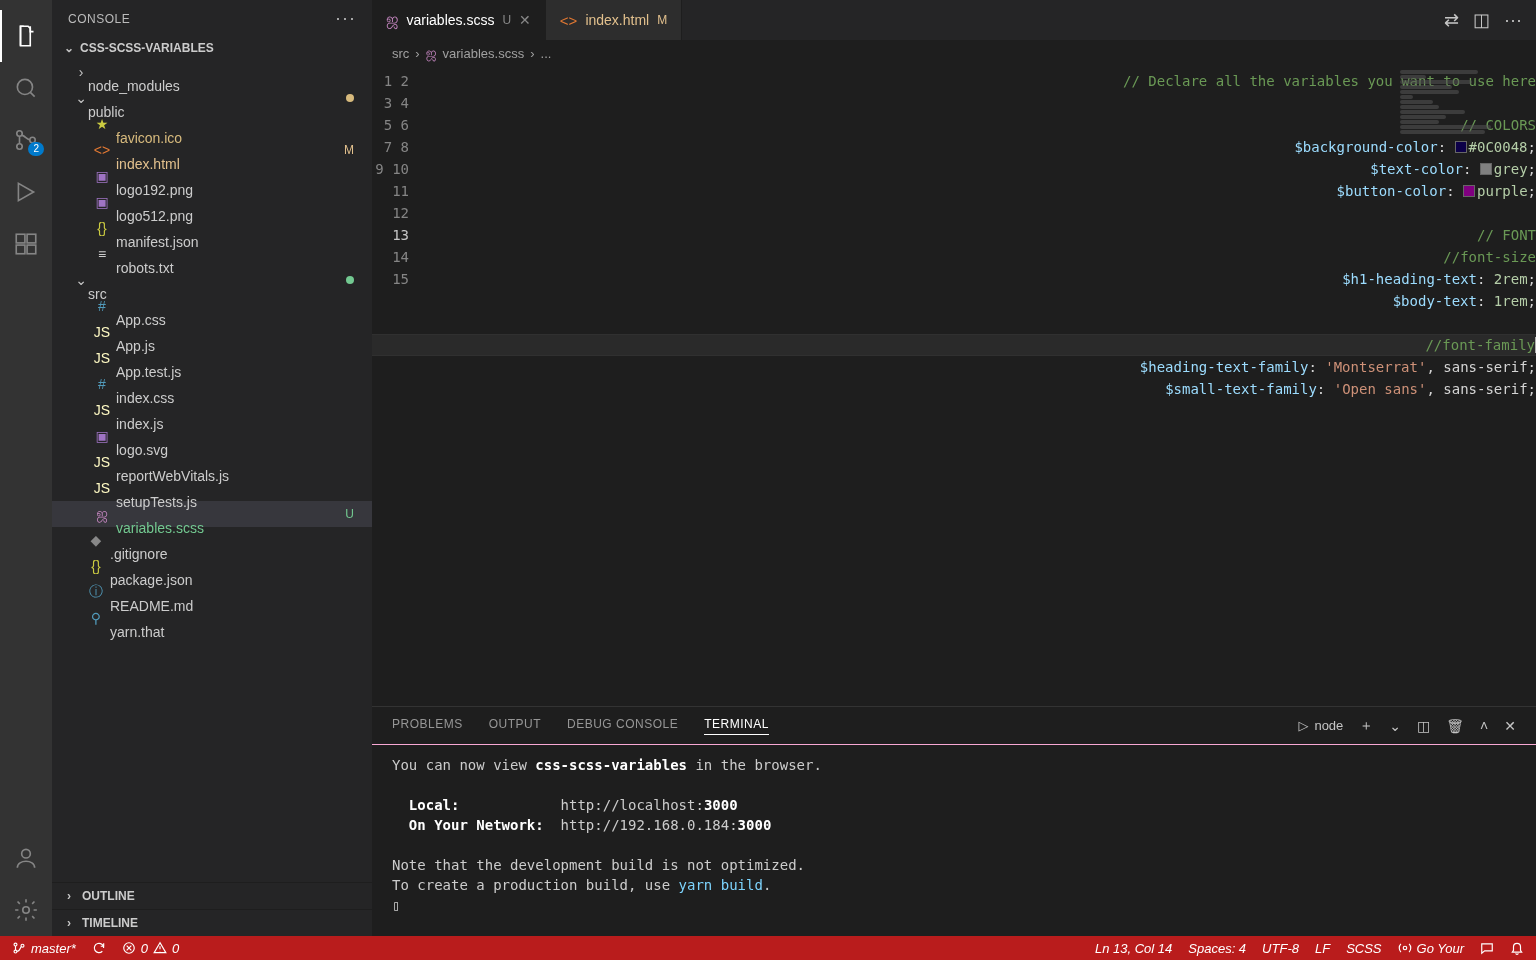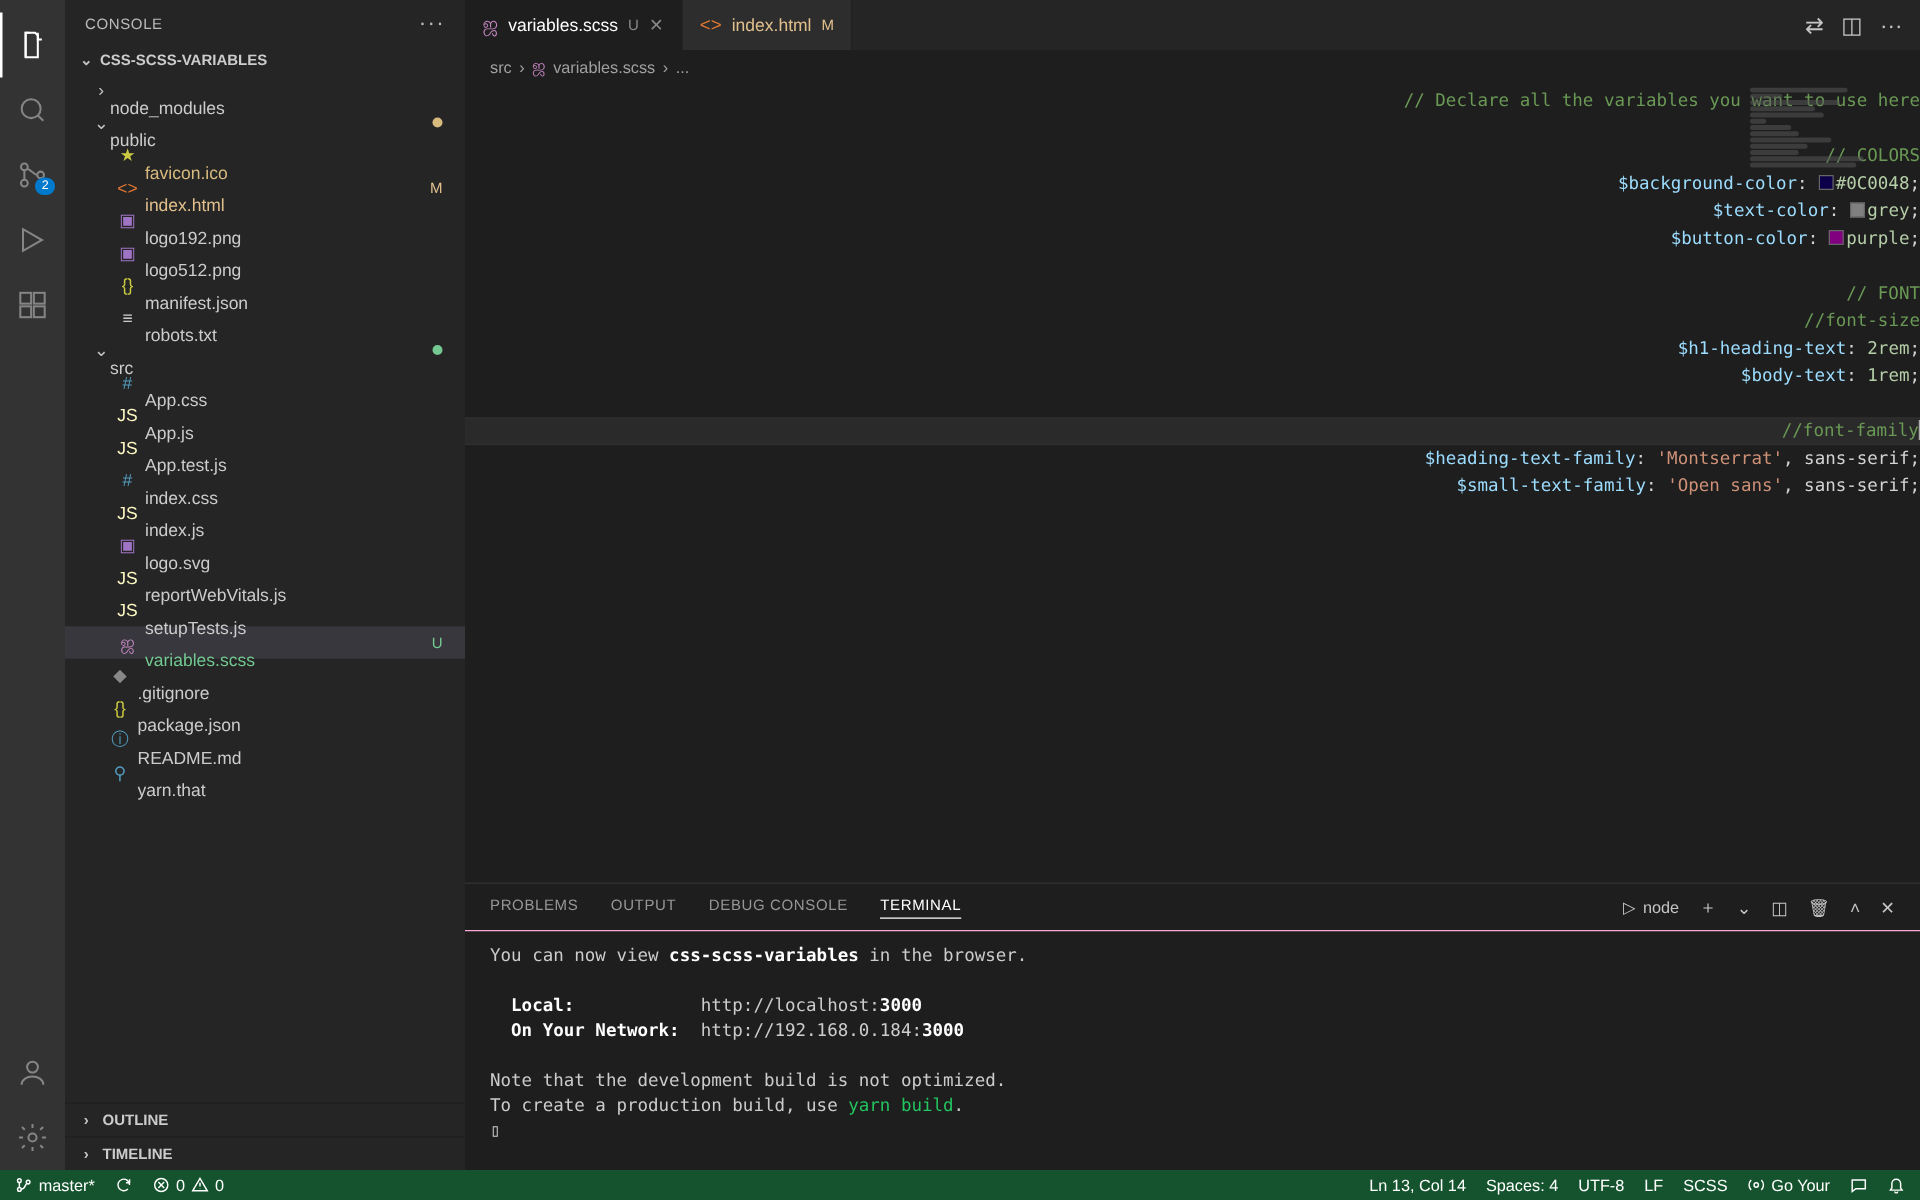--- a/index.html
+++ b/index.html
@@ -117,24 +117,24 @@
   .panel-tabs .ptab { cursor:pointer; letter-spacing:0.5px; padding-bottom:3px;}
   .panel-tabs .ptab.active { color:#fff; border-bottom:1px solid #fff;}
   .panel-tabs-right { margin-left:auto; display:flex; align-items:center; gap:16px; color:#c5c5c5; font-size:14px;}
   .panel-tabs-right .pick{ display:flex; align-items:center; gap:6px; font-size:13px;}
   .term-body {
     flex:1; padding:10px 20px; color:#cccccc;
     font-family: Menlo, Consolas, monospace; font-size:14px; line-height:20px; white-space:pre;
     overflow:hidden;
   }
   .term-body .b { font-weight:bold; color:#fff;}
-  .term-body .link { color:#22c55e; cursor:pointer;}
+  .term-body .link { color:#7dd3fc; cursor:pointer;}
   .statusbar {
-    height:24px; background:#14532d; color:#fff; display:flex; align-items:center;
-    font-size:13px; padding:0 4px;
+    height:24px; background:#b91c1c; color:#fff; display:flex; align-items:center;
+    font-size:13px; padding:0 4px;font-style:italic;
   }
   .statusbar .sb-item { display:flex; align-items:center; gap:5px; padding:0 8px; cursor:pointer;}
   .statusbar .sb-spacer { flex:1;}
   .icon-file-js { color:#fef9c3; }
   .icon-file-css { color:#519aba; }
   .icon-file-json { color:#cbcb41; }
   .icon-file-img { color:#a074c4; }
   .icon-file-txt { color:#cccccc; }
   .icon-file-scss { color:#c586c0; }
   .icon-file-html { color:#e37933; }
@@ -338,20 +338,37 @@
       <span>src</span>
       <span>›</span>
       <span class="bicon">ஜ</span>
       <span>variables.scss</span>
       <span>›</span>
       <span>...</span>
     </div>
 
     <div class="editor-body">
       <div class="hl-line" style="top:268px; left:0;"></div>
+      <div class="gutter">
+1
+2
+3
+4
+5
+6
+7
+8
+9
+10
+11
+12
+<span class="cur">13</span>
+14
+15
+</div>
       <div class="codewrap">
         <div class="code"><span class="cm">// Declare all the variables you want to use here</span>
 
 <span class="cm">// COLORS</span>
 <span class="va">$background-color</span><span class="pu">: </span><span class="colorswatch" style="background:#0C0048"></span><span class="nu">#0C0048</span><span class="pu">;</span>
 <span class="va">$text-color</span><span class="pu">: </span><span class="colorswatch" style="background:#808080"></span><span class="nu">grey</span><span class="pu">;</span>
 <span class="va">$button-color</span><span class="pu">: </span><span class="colorswatch" style="background:#800080"></span><span class="nu">purple</span><span class="pu">;</span>
 
 <span class="cm">// FONT</span>
 <span class="cm">//font-size</span>

